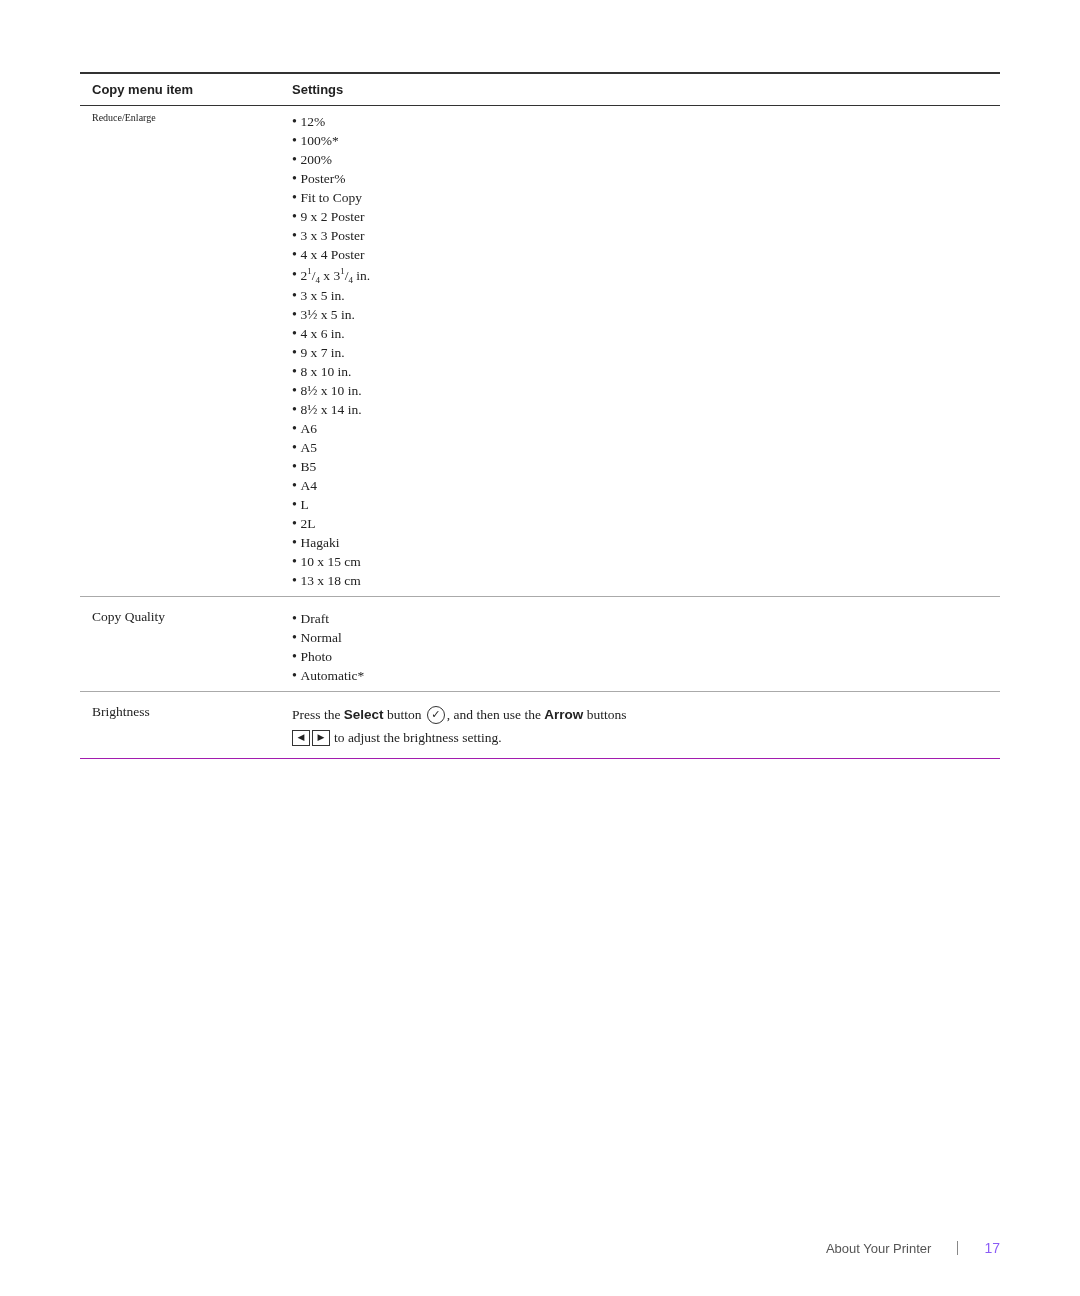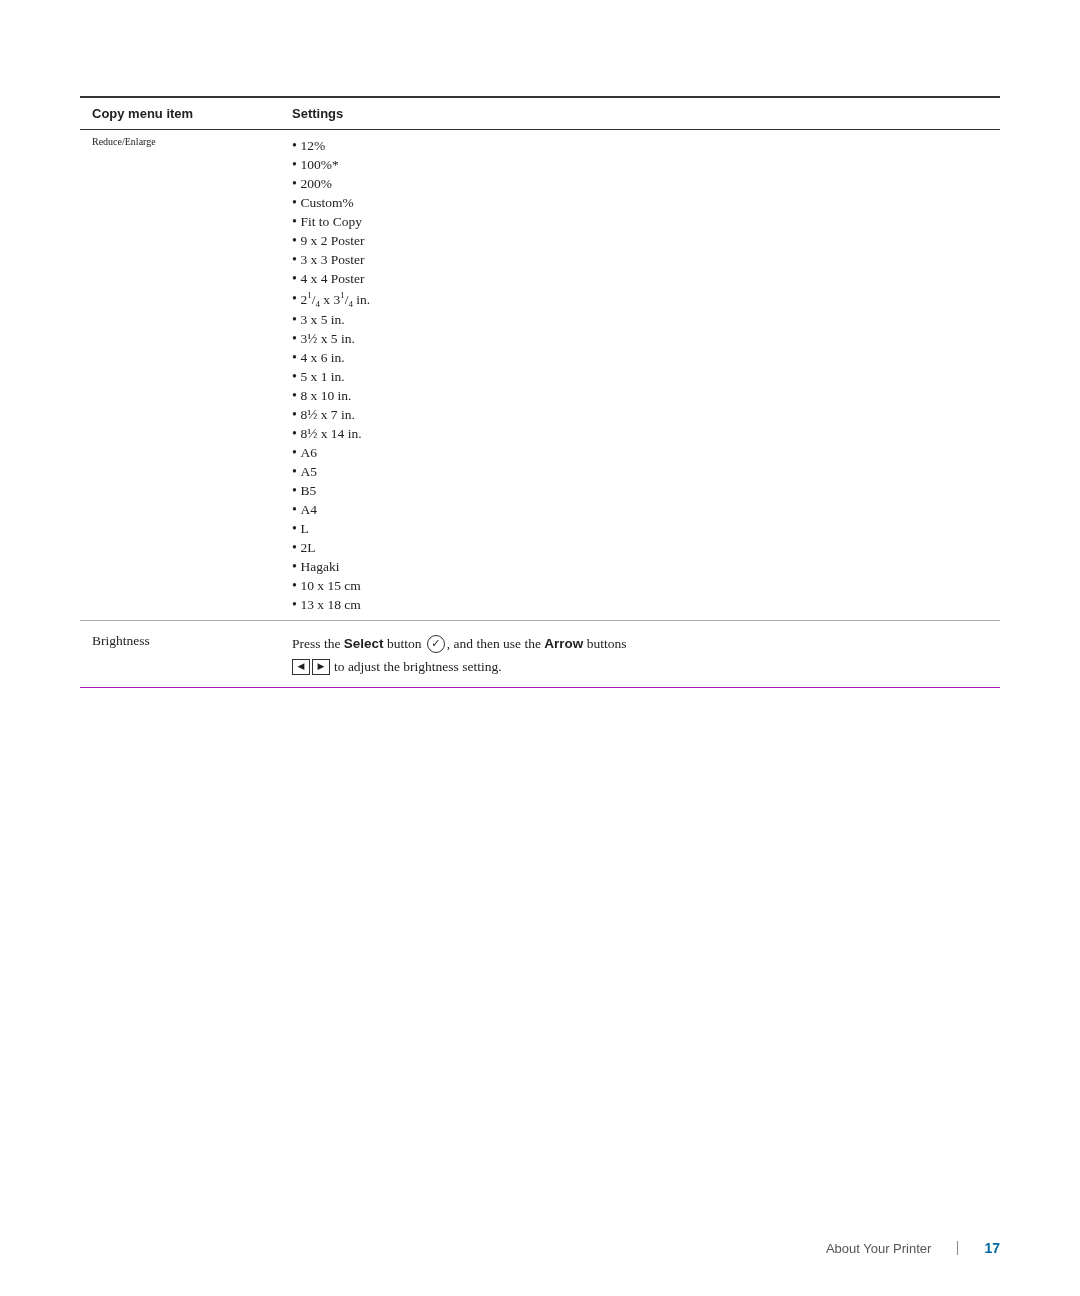--- a/index.html
+++ b/index.html
@@ -12,21 +12,21 @@
       background: #ffffff;
       font-family: Georgia, 'Times New Roman', serif;
       font-size: 14px;
       color: #222222;
       width: 1080px;
       min-height: 1296px;
       position: relative;
     }
 
     .page-container {
-      padding: 76px 80px 80px 80px;
+      padding: 52px 80px 80px 80px;
       max-width: 1080px;
     }
 
     .main-table {
       width: 100%;
       border-collapse: collapse;
       margin-top: 20px;
     }
 
     .main-table thead tr th {
@@ -144,23 +144,23 @@
 
     .footer-divider {
       display: inline-block;
       width: 1px;
       height: 14px;
       background: #888;
       margin: 0 4px;
     }
 
     .footer-page-num {
-      font-weight: bold;
+      font-weight: normal;
       font-size: 14px;
-      color: #0369a1;
+      color: #8b5cf6;
       text-align: center;
     }
   </style>
 </head>
 <body>
 
 <div class="page-container">
   <table class="main-table">
     <thead>
       <tr>
@@ -170,46 +170,57 @@
     </thead>
     <tbody>
 
       <tr class="section-start">
         <td>Reduce/Enlarge</td>
         <td>
           <ul class="settings-list">
             <li>12%</li>
             <li>100%*</li>
             <li>200%</li>
-            <li>Custom%</li>
+            <li>Poster%</li>
             <li>Fit to Copy</li>
             <li>9 x 2 Poster</li>
             <li>3 x 3 Poster</li>
             <li>4 x 4 Poster</li>
             <li>2<sup style="font-size:9px">1</sup>/<sub style="font-size:9px">4</sub> x 3<sup style="font-size:9px">1</sup>/<sub style="font-size:9px">4</sub> in.</li>
             <li>3 x 5 in.</li>
             <li>3½ x 5 in.</li>
             <li>4 x 6 in.</li>
-            <li>5 x 1 in.</li>
+            <li>9 x 7 in.</li>
             <li>8 x 10 in.</li>
-            <li>8½ x 7 in.</li>
+            <li>8½ x 10 in.</li>
             <li>8½ x 14 in.</li>
             <li>A6</li>
             <li>A5</li>
             <li>B5</li>
             <li>A4</li>
             <li>L</li>
             <li>2L</li>
             <li>Hagaki</li>
             <li>10 x 15 cm</li>
             <li>13 x 18 cm</li>
           </ul>
         </td>
       </tr>
 
+      <tr class="row-divider">
+        <td>Copy Quality</td>
+        <td>
+          <ul class="settings-list">
+            <li>Draft</li>
+            <li>Normal</li>
+            <li>Photo</li>
+            <li>Automatic*</li>
+          </ul>
+        </td>
+      </tr>
 
       <tr class="row-divider last-row">
         <td>Brightness</td>
         <td>
           <div class="brightness-desc">
             <span>Press the <span class="bold-text">Select</span> button <span class="select-icon">✓</span>, and then use the <span class="bold-text">Arrow</span> buttons</span>
           </div>
           <div class="brightness-line2">
             <span class="arrow-buttons">
               <span class="arrow-btn">◀</span>

